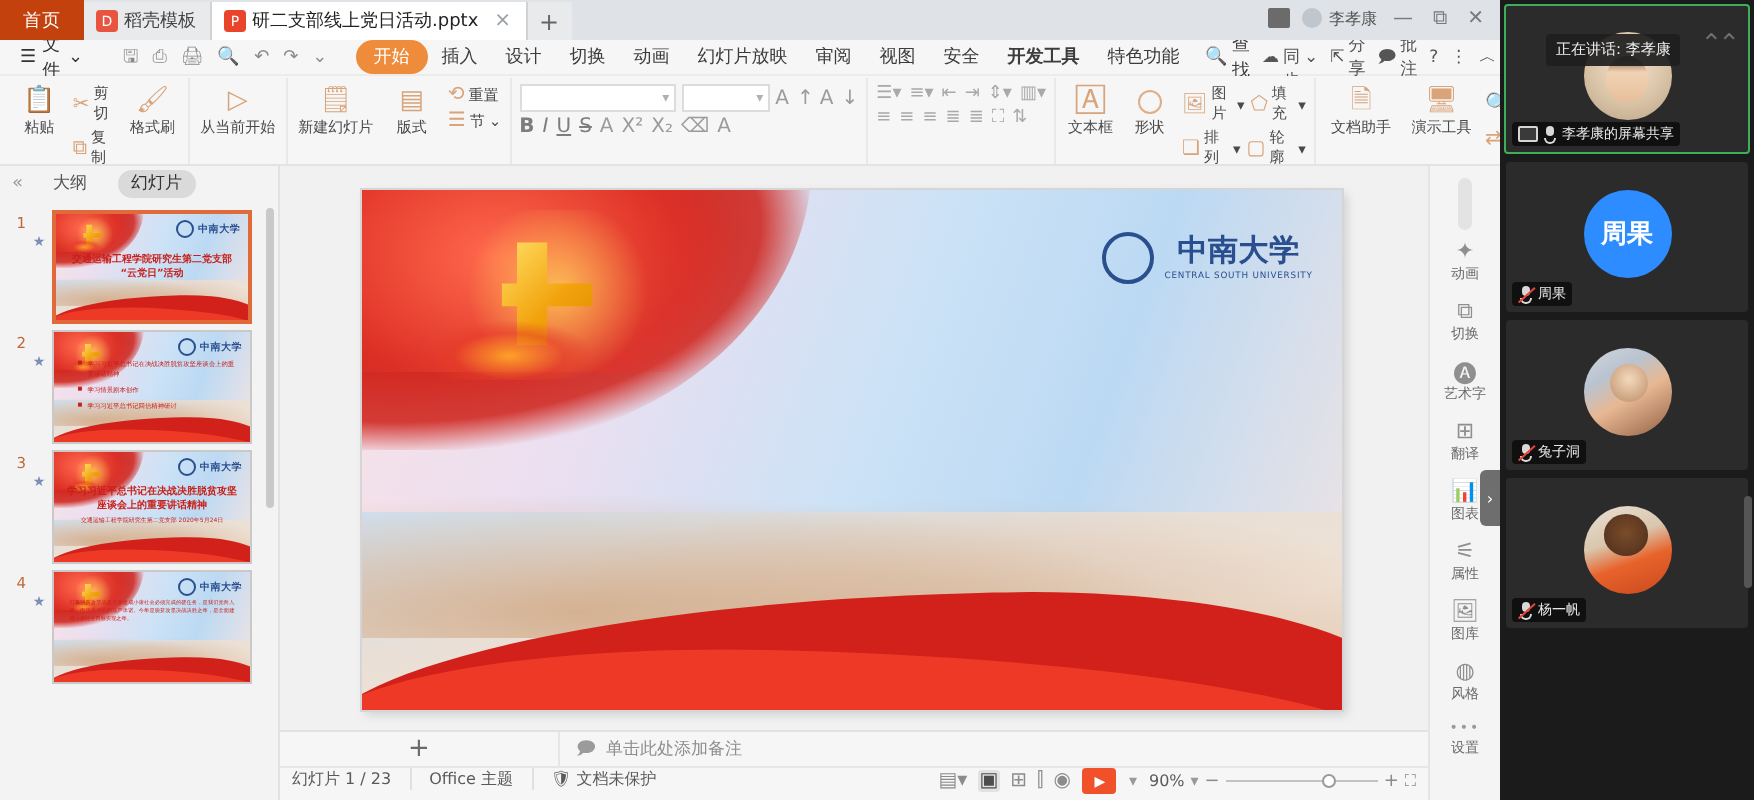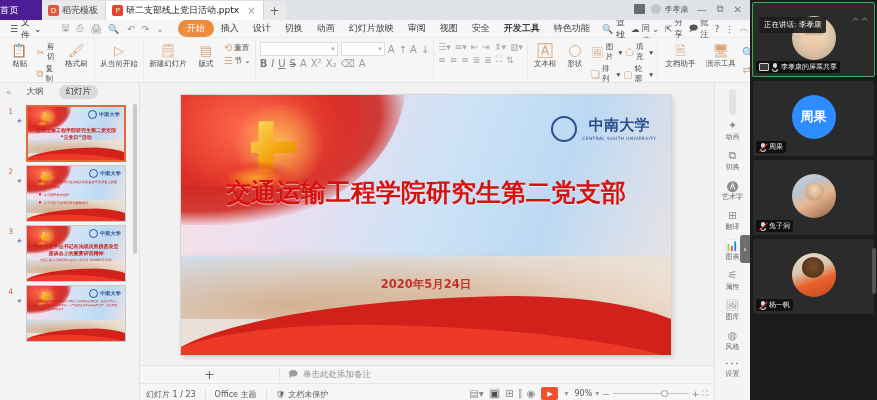--- a/index.html
+++ b/index.html
@@ -9,22 +9,22 @@
     font-size: 9px;
     background:#f2f2f2;
     -webkit-font-smoothing: antialiased;
   }
   .app { position:relative; width:877px; height:400px; display:flex; }
   .wps { width:750px; height:400px; position:relative; background:#f6f6f6; display:flex; flex-direction:column; }
 
   
   .tabbar { height:20px; background:#dfe2e6; display:flex; align-items:flex-end; position:relative;}
   .home-tab {
-    width:42px; height:20px; background:#4c1d95; color:#fff; font-size:9px;
-    display:flex; align-items:center; justify-content:flex-start; letter-spacing:.5px;
+    width:42px; height:20px; background:#c2410c; color:#fff; font-size:9px;
+    display:flex; align-items:center; justify-content:center; letter-spacing:.5px;
   }
   .doc-tab {
     height:19px; display:flex; align-items:center; gap:3px; padding:0 7px 0 6px;
     font-size:9px; color:#444; background:#e8eaec; border-right:1px solid #d0d3d6;
     max-width:170px; white-space:nowrap; overflow:hidden;
   }
   .doc-tab.active { background:#fff; color:#222; }
   .tabicon { width:11px;height:11px;border-radius:2px;background:#e8543f;color:#fff;font-size:7px;
      display:flex;align-items:center;justify-content:center;flex:0 0 auto;}
   .tabicon.red2 { background:#e8452c; }
@@ -142,21 +142,21 @@
   .railitem .lb { font-size:7px;color:#6a6a6a;}
   .railarrow { position:absolute; right:0; top:152px; width:10px;height:28px;background:#6e6e6e;color:#fff;
      display:flex;align-items:center;justify-content:center;font-size:8px;border-radius:3px 0 0 3px;}
   .raildots { color:#9a9a9a; font-size:7px; letter-spacing:1px; }
 
   
   .notesbar { height:18px; background:#f6f6f6; border-top:1px solid #e2e2e2; display:flex;align-items:center;}
   .addslide { width:140px; display:flex;align-items:center;justify-content:center;color:#6a6a6a;font-size:13px;border-right:1px solid #e6e6e6;height:100%;}
   .notes { flex:1; display:flex;align-items:center;gap:5px;padding-left:8px;color:#8d8d8d;font-size:8.5px;}
   .notes .nic { font-size:9px;color:#9b9b9b;}
-  .statusbar { height:17px;background:#f6f6f6;border-top:1px solid #e6e6e6; display:flex;align-items:flex-end;padding:0 6px;font-size:8px;color:#5a5a5a;gap:9px;}
+  .statusbar { height:17px;background:#f6f6f6;border-top:1px solid #e6e6e6; display:flex;align-items:flex-start;padding:0 6px;font-size:8px;color:#5a5a5a;gap:9px;}
   .st-sep { width:1px;height:11px;background:#e0e0e0;}
   .status-right { margin-left:auto;display:flex;align-items:center;gap:6px;}
   .viewicons { display:flex;align-items:center;gap:5px;color:#8c8c8c;font-size:10px;}
   .viewicons .on { color:#4d4d4d; background:#e2e2e2; padding:0 1px;border-radius:2px;}
   .playbtn { width:17px;height:13px;background:#f0502a;border-radius:2px;color:#fff;font-size:7px;display:flex;align-items:center;justify-content:center;}
   .zoomslider { display:flex;align-items:center;gap:3px;color:#8a8a8a;font-size:9px;}
   .track { width:76px;height:1px;background:#c2c2c2;position:relative;}
   .knob { position:absolute;left:48px;top:-3px;width:7px;height:7px;border-radius:50%;background:#fff;border:1px solid #9a9a9a;}
 
   
@@ -181,21 +181,21 @@
   .namebar { position:absolute;left:3px;bottom:3px;display:flex;align-items:center;gap:2px;
      background:rgba(0,0,0,.62);border-radius:2px;padding:1px 3px;height:12px;}
   .namebar .nm { color:#e8e8e8;font-size:7px;white-space:nowrap;}
   .micon { width:8px;height:9px;position:relative;display:inline-block;}
   .micon i { position:absolute;left:2px;top:0;width:4px;height:5px;border-radius:2px;background:#d8d8d8;}
   .micon b { position:absolute;left:1px;bottom:0;width:6px;height:3px;border-bottom:1px solid #d8d8d8;border-left:1px solid #d8d8d8;border-right:1px solid #d8d8d8;border-radius:0 0 3px 3px;}
   .micon.muted:after { content:""; position:absolute;left:-1px;top:4px;width:11px;height:1.3px;background:#e8443a;transform:rotate(-42deg);}
   .hosticon { width:11px;height:11px;background:#e88b2a;border-radius:2px;display:flex;align-items:center;justify-content:center;}
   .hosticon:after{content:"";width:6px;height:6px;border-radius:50% 50% 40% 40%;background:#fff;}
   .shareicon { width:10px;height:8px;border:1px solid #d5d5d5;border-radius:1px;background:#3a3a3a;}
-  .speaking-banner { position:absolute;left:6px;top:14px;background:rgba(30,30,30,.92);border-radius:2px;
+  .speaking-banner { position:absolute;left:20px;top:14px;background:rgba(30,30,30,.92);border-radius:2px;
      padding:3px 5px;color:#efefef;font-size:7.5px;z-index:5;white-space:nowrap;}
   .chev { position:absolute;right:6px;top:12px;color:#6d6d6d;font-size:13px;letter-spacing:-2px;z-index:4;}
   .zscroll { position:absolute;right:1px;top:248px;width:4px;height:46px;background:#555;border-radius:2px;}
 </style>
 </head>
 <body>
 
 <div class="app">
 
   <div class="wps">
@@ -573,23 +573,21 @@
               <div class="wave1"></div>
               <div class="wave2"></div>
               <div class="logo">
                 <span class="ring"></span>
                 <span class="logo-col">
                   <span class="txt">中南大学</span>
                   <span class="logo-sub">CENTRAL SOUTH UNIVERSITY</span>
                 </span>
               </div>
               <div class="big-title">
-                <div>交通运输工程学院研究生第二党支部</div>
               </div>
-              <div class="big-date">2020年5月24日</div>
             </div>
           </div>
         </div>
         <div class="notesbar">
           <div class="addslide">+</div>
           <div class="notes">
             <span class="nic">🗩</span>
             <span>单击此处添加备注</span>
           </div>
         </div>

